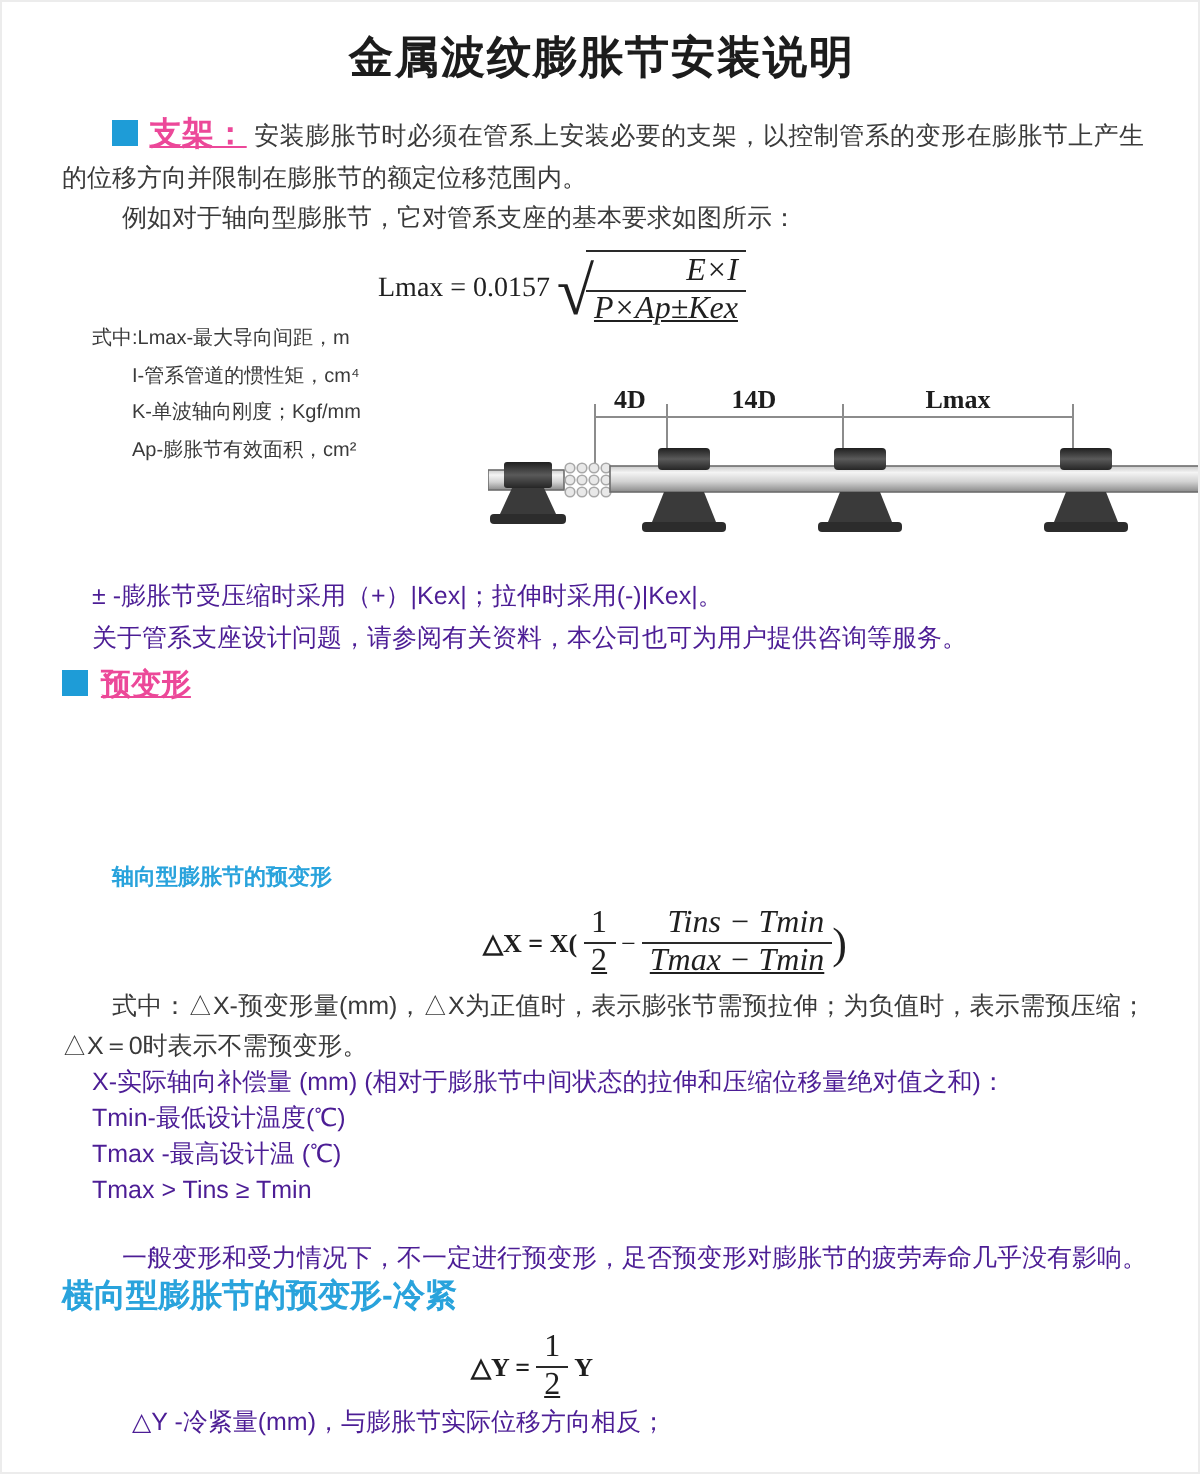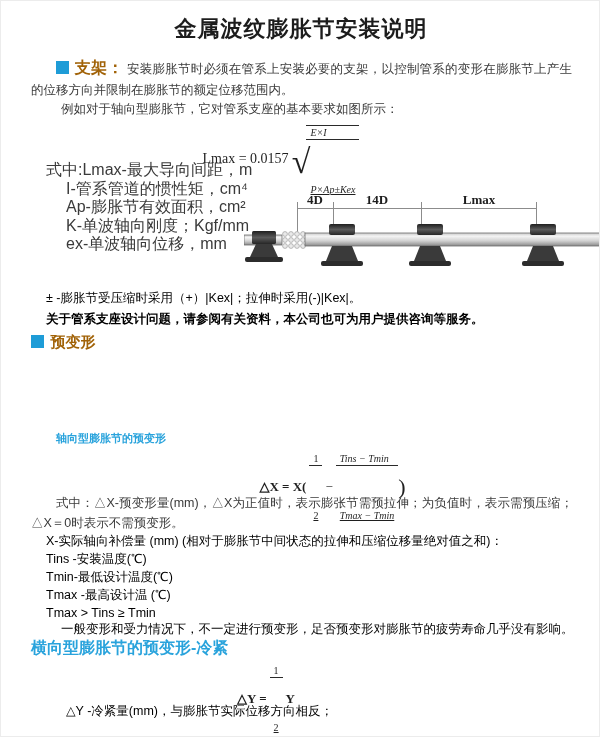--- a/index.html
+++ b/index.html
@@ -13,31 +13,31 @@
   .doc-title {
     left:0; top:13px; width:600px; text-align:center;
     font-size:22px; font-weight:bold; color:#1c1c1c; letter-spacing:1px;
   }
   .body-text { font-size:12.5px; line-height:21px; color:#3a3a3a; }
   .justify { text-align:justify; }
   .sec-square {
     display:inline-block; width:13px; height:13px; background:#1E9CD7;
     vertical-align:-1px; margin-right:2px;
   }
-  .sec-head { color:#a16207; font-weight:bold; font-size:16px; }
+  .sec-head { color:#ec4899; font-weight:bold; font-size:16px;text-decoration:underline; }
   .sub-head { color:#29A3DC; font-weight:bold; font-size:11px; }
   .sub-head2 { color:#29A3DC; font-weight:bold; font-size:16px; }
-  .def-line { font-size:16px; line-height:18.6px; color:#3a3a3a; white-space:nowrap; }
+  .def-line { font-size:10px; line-height:18.6px; color:#3a3a3a; white-space:nowrap; }
   .def-line.shift { padding-left:20px; }
-  .mini-line { font-size:12.5px; line-height:18px; color:#000000; white-space:nowrap; }
+  .mini-line { font-size:12.5px; line-height:18px; color:#4c1d95; white-space:nowrap; }
   
   .formula { font-family:"Liberation Serif", serif; color:#1f1f1f; font-size:13px; }
   .f-lhs { font-weight:normal; font-size:14px; }
-  .frac { display:inline-flex; flex-direction:column; text-align:left;
-          vertical-align:middle; line-height:1.15; font-style:italic; font-size:10px;gap:44px; }
+  .frac { display:inline-flex; flex-direction:column; text-align:right;
+          vertical-align:middle; line-height:1.15; font-style:italic; font-size:16px; }
   .frac .num { border-bottom:1.2px solid #2a2a2a; padding:0 4px; display:block; }
   .frac .den { padding:0 4px; display:block;text-decoration:underline; }
   .frac.upright { font-style:normal; }
   .sqrt-sign { font-size:34px; line-height:0; vertical-align:middle; font-weight:400;
                margin-right:-4px; position:relative; top:2px; }
   .sqrt-body { display:inline-block; border-top:1.6px solid #2a2a2a; vertical-align:middle; padding-top:1px; }
   .big-paren { font-size:22px; font-weight:400; vertical-align:middle; line-height:0; }
   .f-op { vertical-align:middle; padding:0 3px; }
   .f-bold { font-weight:bold; }
 </style>
@@ -60,23 +60,22 @@
     <span class="f-lhs">Lmax = 0.0157</span>
     <span class="sqrt-sign">√</span><span class="sqrt-body"><span class="frac">
           <span class="num">E×I</span>
           <span class="den">P×Ap±Kex</span>
         </span></span>
   </div>
 
   <div class="abs" style="left:45px; top:160px;">
     <div class="def-line">式中:Lmax-最大导向间距，m</div>
     <div class="def-line shift">I-管系管道的惯性矩，cm⁴</div>
+    <div class="def-line shift">K-单波轴向刚度；Kgf/mm</div>
     <div class="def-line shift">Ap-膨胀节有效面积，cm²</div>
-    <div class="def-line shift">K-单波轴向刚度；Kgf/mm</div>
-    <div class="def-line shift">ex-单波轴向位移，mm</div>
   </div>
 
   <svg class="abs" style="left:243px; top:188px;" width="357" height="105" viewBox="0 0 357 105">
     <defs>
       <linearGradient id="pipeGrad" x1="0" y1="0" x2="0" y2="1">
         <stop offset="0" stop-color="#c9c9c9"></stop>
           <stop offset="0.25" stop-color="#f4f4f4"></stop>
         <stop offset="0.6" stop-color="#d2d2d2"></stop>
           <stop offset="1" stop-color="#8a8a8a"></stop>
       </linearGradient>
@@ -136,21 +135,21 @@
       <rect x="165" y="72" width="42" height="5" rx="2" fill="#2c2c2c"></rect>
     </g>
     <g>
       <rect x="286" y="35" width="26" height="11" rx="2" fill="url(#clampGrad)"></rect>
       <polygon points="289,57 309,57 315,72 283,72" fill="#3a3a3a"></polygon>
       <rect x="278" y="72" width="42" height="5" rx="2" fill="#2c2c2c"></rect>
     </g>
   </svg>
 
   <div class="abs mini-line" style="left:45px; top:288px;">± -膨胀节受压缩时采用（+）|Kex|；拉伸时采用(-)|Kex|。</div>
-  <div class="abs mini-line" style="left:45px; top:309px;font-weight:bold;">关于管系支座设计问题，请参阅有关资料，本公司也可为用户提供咨询等服务。</div>
+  <div class="abs mini-line" style="left:45px; top:309px;">关于管系支座设计问题，请参阅有关资料，本公司也可为用户提供咨询等服务。</div>
 
   <div class="abs" style="left:30px; top:332px;">
     <span class="sec-square"></span>
     <span class="sec-head" style="font-size:15px;">预变形</span>
   </div>
 
 
   <div class="abs sub-head" style="left:55px; top:430px;">轴向型膨胀节的预变形</div>
 
   <div class="abs formula" style="left:60px; top:452px; width:540px; text-align:center;">
@@ -160,21 +159,20 @@
       </span><span class="f-op">−</span><span class="frac">
         <span class="num">Tins − Tmin</span>
         <span class="den">Tmax − Tmin</span>
       </span><span class="big-paren">)</span>
   </div>
 
   <p class="abs body-text" style="left:30px; top:492px; width:542px; text-indent:2em; line-height:20px; text-align:justify;">式中：△X-预变形量(mm)，△X为正值时，表示膨张节需预拉伸；为负值时，表示需预压缩；△X＝0时表示不需预变形。</p>
 
   <div class="abs" style="left:45px; top:531px;">
     <div class="mini-line">X-实际轴向补偿量 (mm) (相对于膨胀节中间状态的拉伸和压缩位移量绝对值之和)：</div>
-    <div class="mini-line">Tins -安装温度(℃)</div>
     <div class="mini-line">Tmin-最低设计温度(℃)</div>
     <div class="mini-line">Tmax -最高设计温 (℃)</div>
     <div class="mini-line">Tmax &gt; Tins ≥ Tmin</div>
   </div>
 
   <div class="abs mini-line" style="left:60px; top:619px;">一般变形和受力情况下，不一定进行预变形，足否预变形对膨胀节的疲劳寿命几乎没有影响。</div>
 
   <div class="abs sub-head2" style="left:30px; top:637px;">横向型膨胀节的预变形-冷紧</div>
 
   <div class="abs formula" style="left:0; top:664px; width:530px; text-align:center;">

